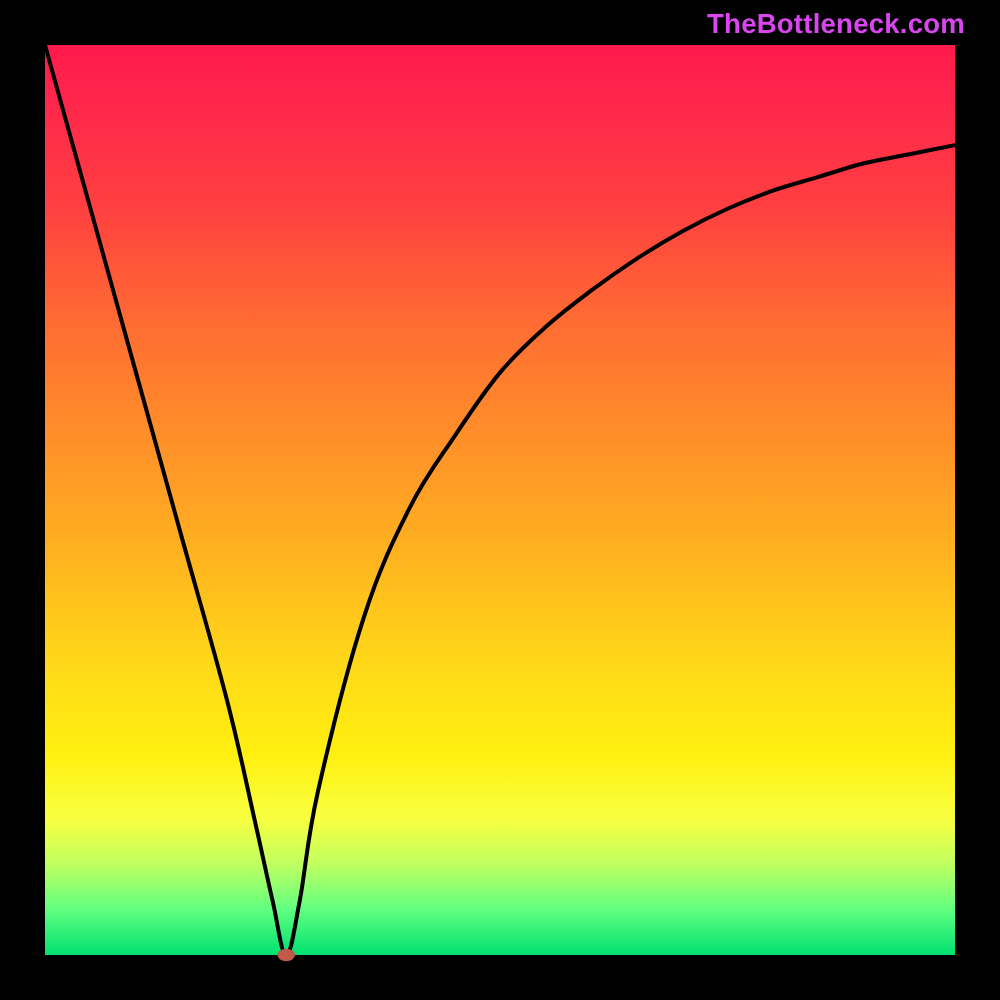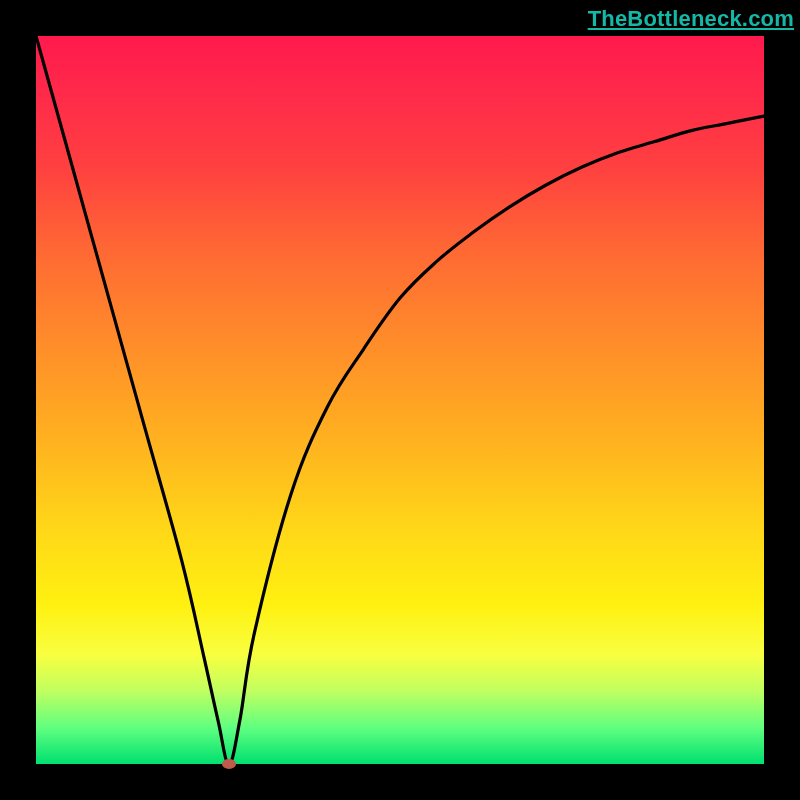--- a/index.html
+++ b/index.html
@@ -32,26 +32,25 @@
       #fff010 78%,
       #f8ff40 85%,
       #c0ff60 90%,
       #60ff80 95%,
       #00e070 100%
     );
   }
   .watermark {
     position: absolute;
     top: 6px;
-    right: 6px;
-    color: #14b8a6;
+    right: 28px;
+    color: #d946ef;
     font-size: 22px;
     font-weight: 600;
     letter-spacing: 0.2px;
-    text-decoration: underline;
   }
   svg.curve {
     position: absolute;
     inset: 0;
     width: 728px;
     height: 728px;
     overflow: visible;
   }
   .marker {
     position: absolute;

